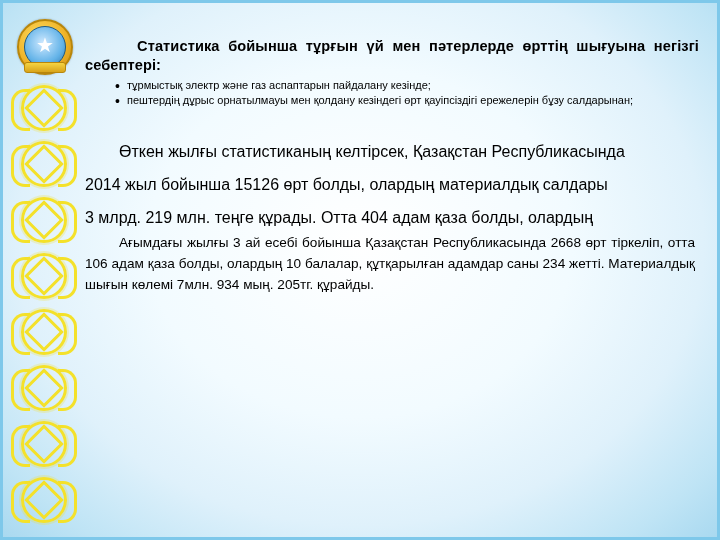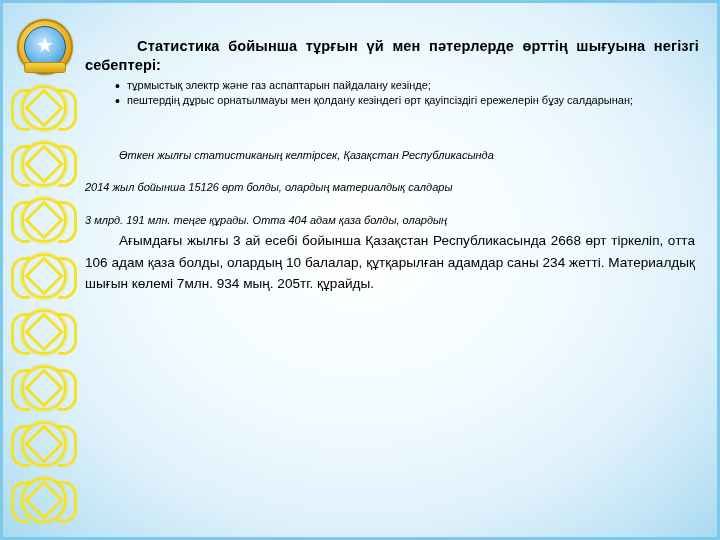--- a/index.html
+++ b/index.html
@@ -155,26 +155,25 @@
     position: absolute;
     left: 0;
     top: -1px;
     font-size: 14px;
     color: #000;
   }
 
   .gap { height: 22px; }
 
   .para {
-    font-size: 11px;
+    font-size: 16px;
     line-height: 1.5;
     text-align: justify;
-    margin: 16px 0 2px 0;
+    margin: 9px 0 2px 0;
     padding-right: 6px;
-    font-style: italic;
   }
   .para.indent { text-indent: 34px; }
 
   .para2 {
     font-size: 13.6px;
     line-height: 1.55;
     text-align: justify;
     margin: 0;
     padding-right: 4px;
   }
@@ -249,18 +248,18 @@
 
     <ul class="bullets">
       <li>тұрмыстық электр және газ аспаптарын пайдалану кезінде;</li>
       <li>пештердің дұрыс орнатылмауы мен қолдану кезіндегі өрт қауіпсіздігі ережелерін бұзу салдарынан;</li>
     </ul>
 
     <div class="gap"></div>
 
     <p class="para indent">Өткен жылғы статистиканың келтірсек, Қазақстан Республикасында</p>
     <p class="para">2014 жыл бойынша 15126 өрт болды, олардың материалдық салдары</p>
-    <p class="para">3 млрд. 191 млн. теңге құрады. Отта 404 адам қаза болды, олардың</p>
+    <p class="para">3 млрд. 219 млн. теңге құрады. Отта 404 адам қаза болды, олардың</p>
 
     <p class="para2 indent" style="margin-top:0;">Ағымдағы жылғы 3 ай есебі бойынша Қазақстан Республикасында 2668 өрт тіркеліп, отта 106 адам  қаза болды, олардың 10 балалар, құтқарылған адамдар саны 234 жетті. Материалдық шығын көлемі 7млн. 934 мың. 205тг. құрайды.</p>
 
   </div>
 </div>
 
 </body></html>

